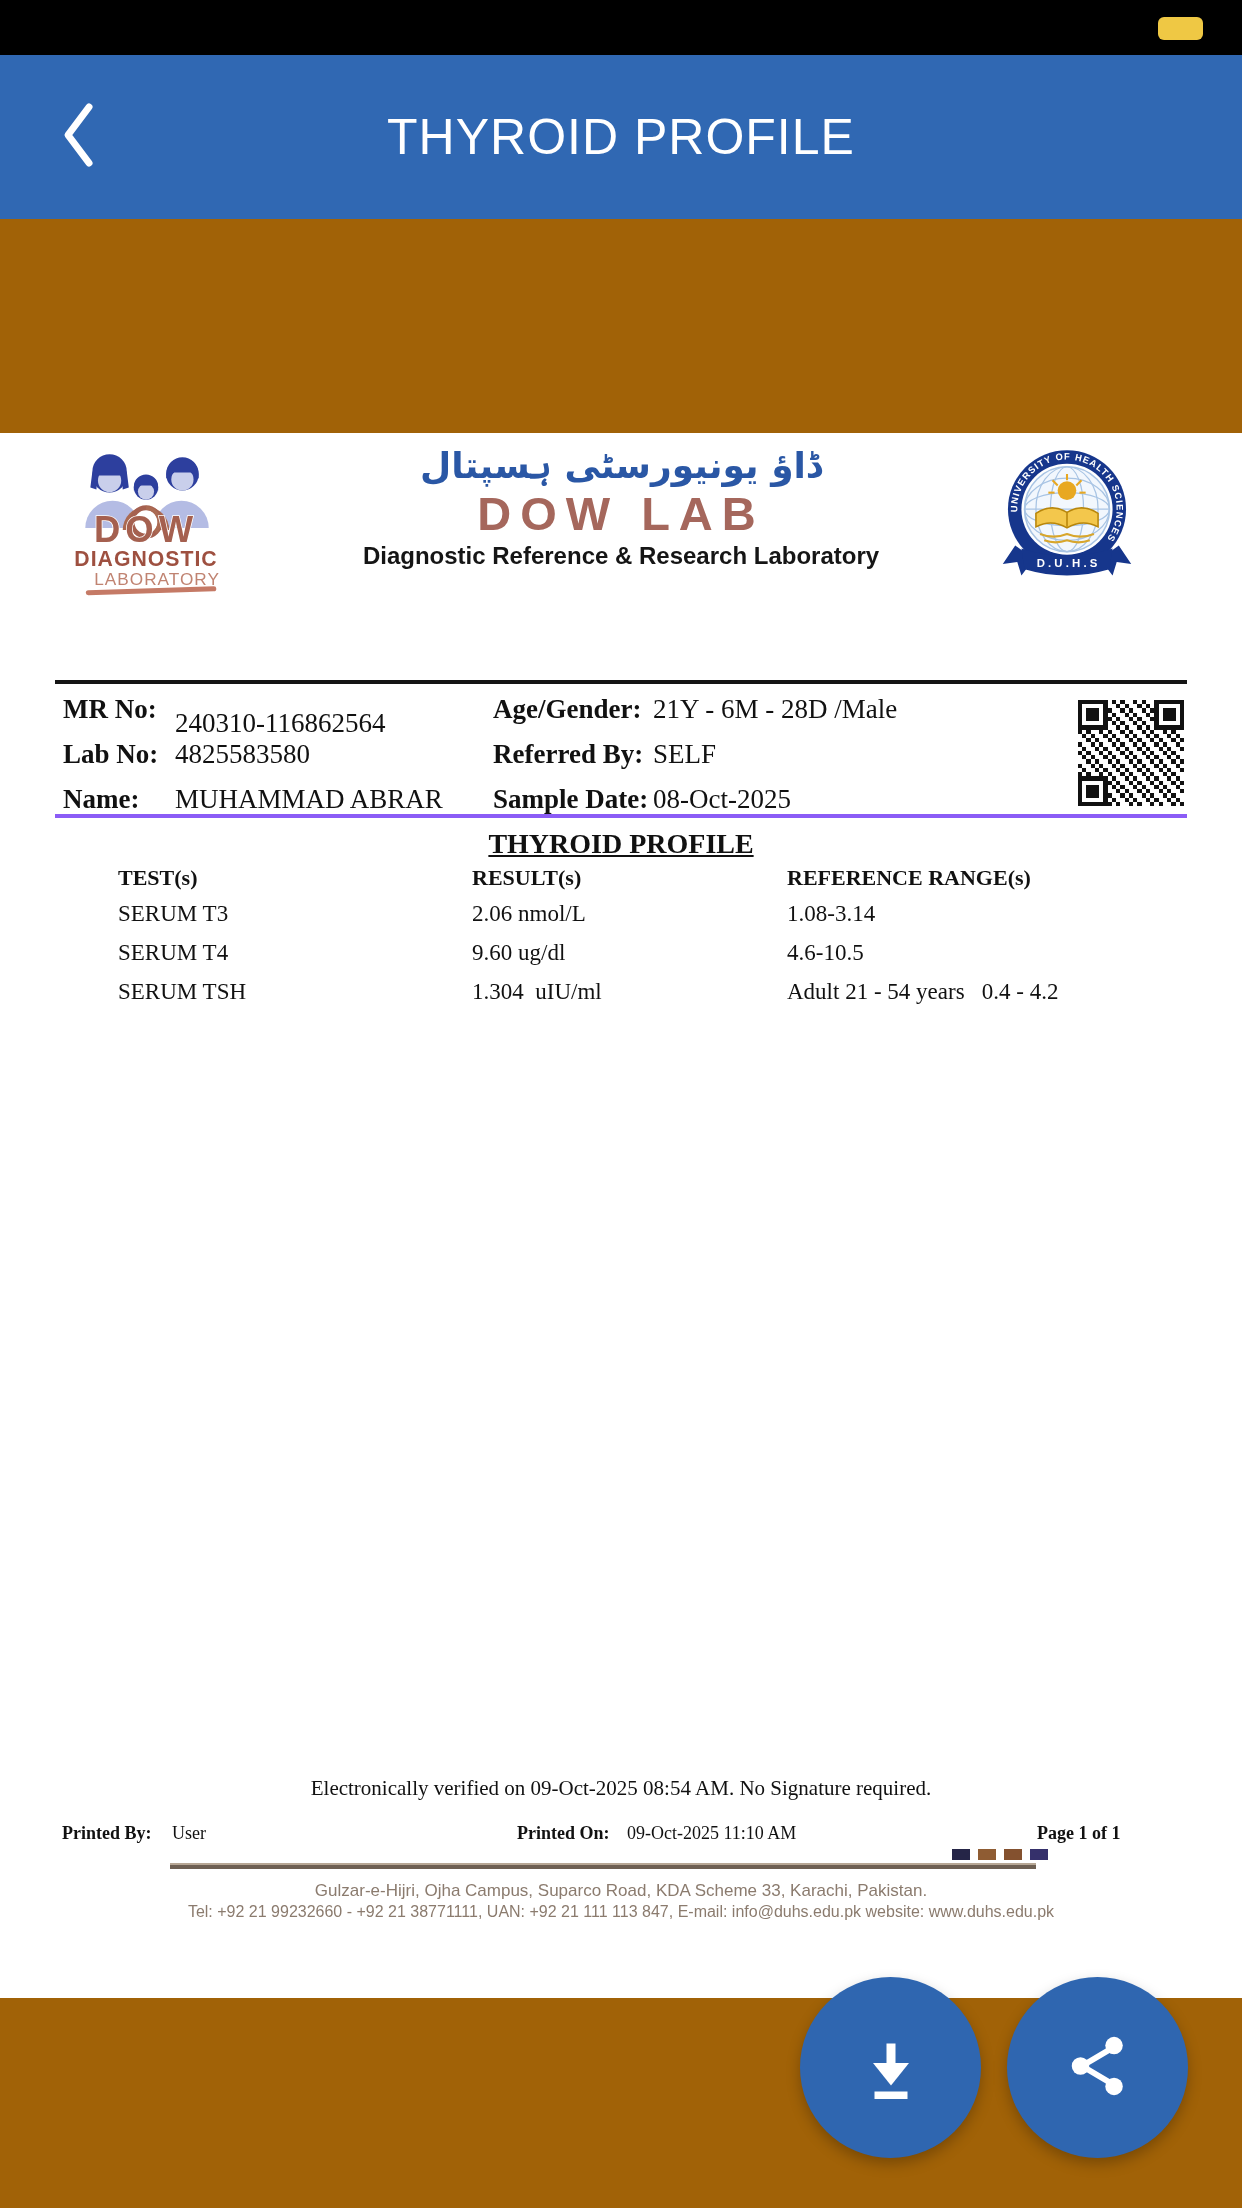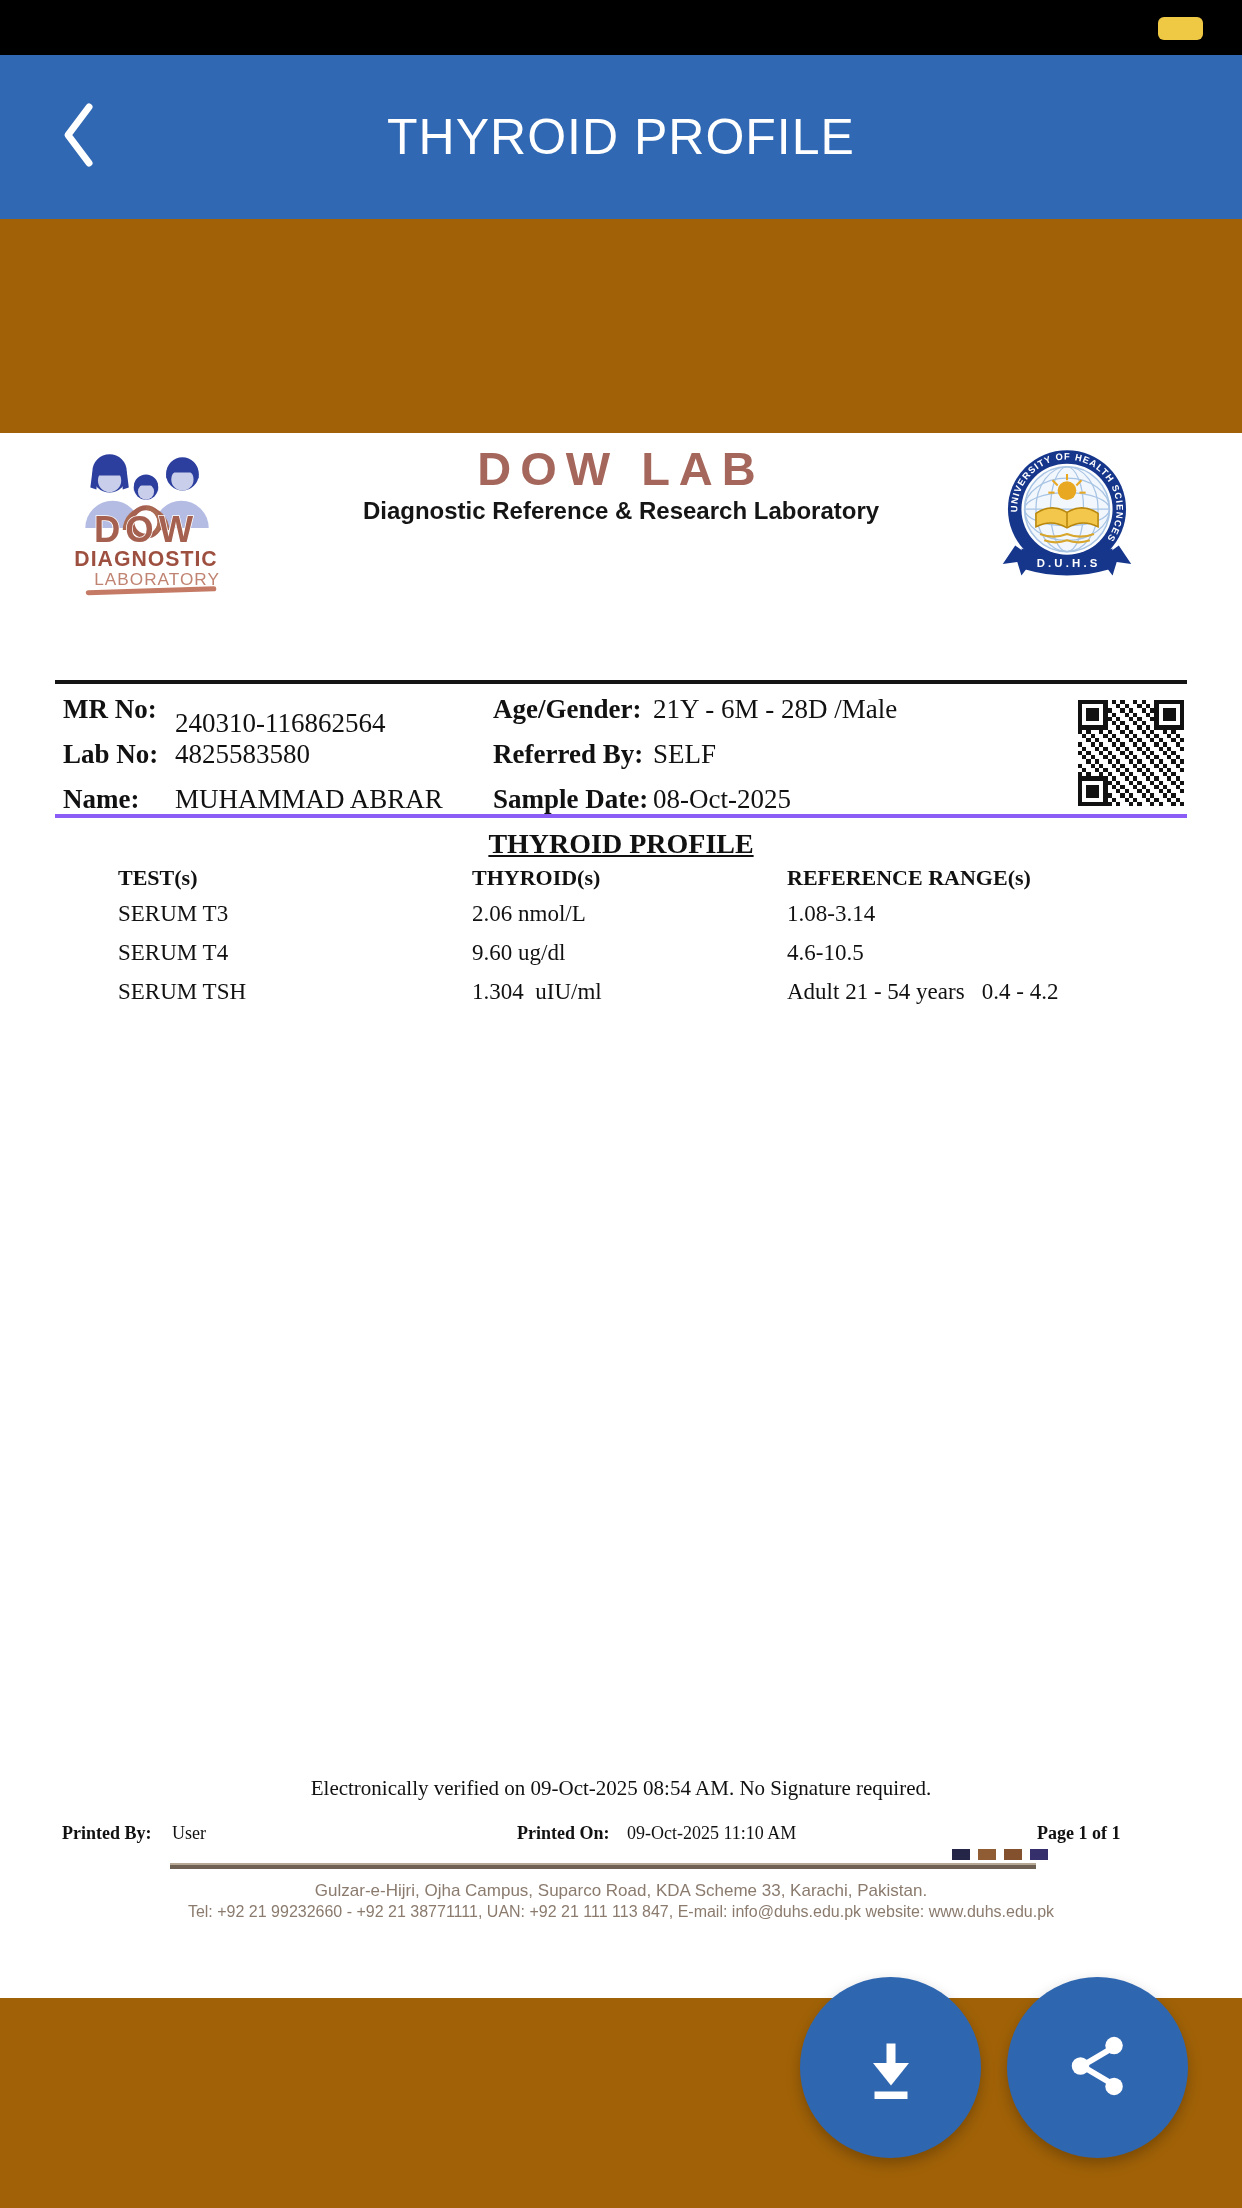--- a/index.html
+++ b/index.html
@@ -110,20 +110,21 @@
         <circle cx="85" cy="72" r="14" fill="#fff" stroke="#a5604f" stroke-width="5"></circle>
         <path d="M85,58 a14,14 0 0 1 9,24" fill="none" stroke="#ab6a52" stroke-width="4"></path>
         <text x="85" y="92" text-anchor="middle" font-family="Liberation Sans, sans-serif" font-size="36" font-weight="bold" fill="#a5604f" letter-spacing="5" stroke="#ffffff" stroke-width="1.5" paint-order="stroke">DOW</text>
         <text x="85" y="116" text-anchor="middle" font-family="Liberation Sans, sans-serif" font-size="21" font-weight="bold" fill="#9e5040" letter-spacing="1">DIAGNOSTIC</text>
         <text x="96" y="134" text-anchor="middle" font-family="Liberation Sans, sans-serif" font-size="17" fill="#c08371" letter-spacing="1">LABORATORY</text>
         <path d="M28,142 L152,138" stroke="#c57a66" stroke-width="5" stroke-linecap="round"></path>
       </svg>
     </div>
 
     <div class="logo-center">
+      <div class="urdu-title">ڈاؤ یونیورسٹی ہسپتال</div>
       <div class="lab-name">DOW LAB</div>
       <div class="lab-subtitle">Diagnostic Reference &amp; Research Laboratory</div>
     </div>
 
     <div class="logo-seal">
       <svg viewBox="0 0 140 140" width="150" height="145">
         <defs>
           <path id="sealArc" d="M 70,62 m -48,0 a 48,48 0 1,1 96,0 a 48,48 0 1,1 -96,0"></path>
         </defs>
         <circle cx="70" cy="62" r="57" fill="#16368c"></circle>
@@ -463,21 +464,21 @@
             <rect x="17" y="24" width="1" height="1"></rect>
             <rect x="19" y="24" width="1" height="1"></rect>
             <rect x="22" y="24" width="1" height="1"></rect>
             <rect x="24" y="24" width="1" height="1"></rect>
           </svg></div>
     </div>
 
     <div class="section-title"><span>THYROID PROFILE</span></div>
 
     <span class="res-head col1">TEST(s)</span>
-    <span class="res-head col2">THYROID(s)</span>
+    <span class="res-head col2">RESULT(s)</span>
     <span class="res-head col3">REFERENCE RANGE(s)</span>
 
     <span class="res-cell col1 row1">SERUM T3</span>
     <span class="res-cell col2 row1">2.06 nmol/L</span>
     <span class="res-cell col3 row1">1.08-3.14</span>
 
     <span class="res-cell col1 row2">SERUM T4</span>
     <span class="res-cell col2 row2">9.60 ug/dl</span>
     <span class="res-cell col3 row2">4.6-10.5</span>
 

